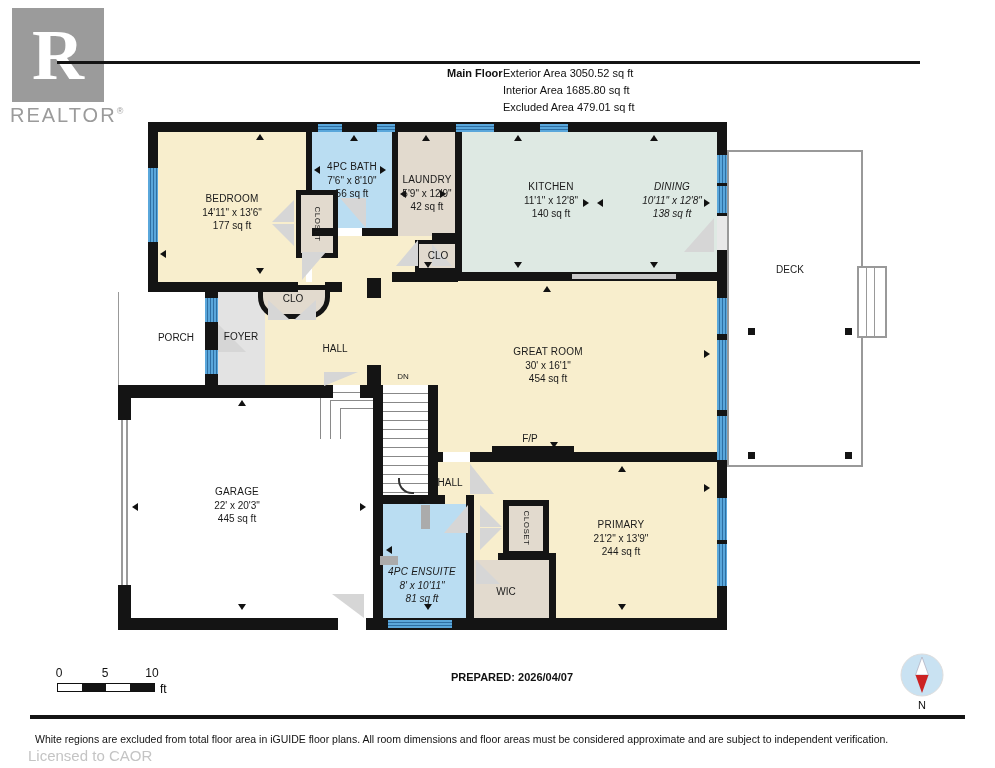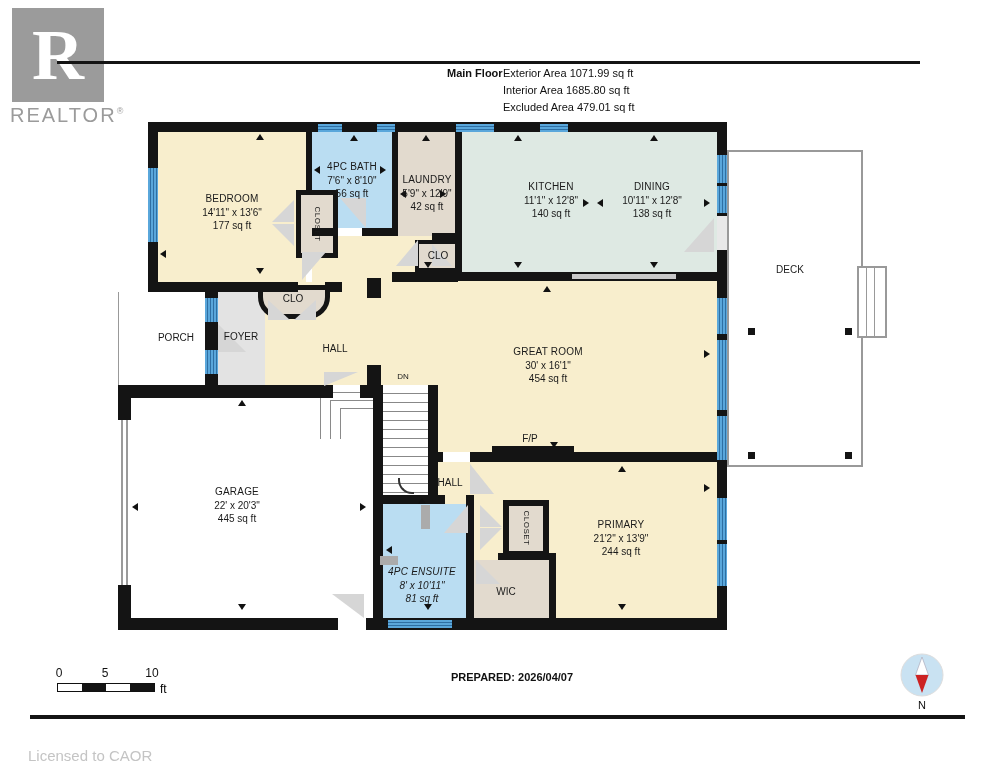--- a/index.html
+++ b/index.html
@@ -65,21 +65,21 @@
 <body>
 
 <div id="canvas">
 
   <div id="realtor-box">
     <span>R</span>
   </div>
   <div id="realtor-word"><span>REALTOR</span><sup>®</sup></div>
   <div class="hline" style="left:57px;top:61px;width:863px;height:3px;"></div>
   <div class="stat" style="left:447px;top:67px;font-weight:bold;">Main Floor</div>
-  <div class="stat" style="left:503px;top:67px;">Exterior Area 1071.99 sq ft</div>
+  <div class="stat" style="left:503px;top:67px;">Exterior Area 3050.52 sq ft</div>
   <div class="stat" style="left:503px;top:84px;">Interior Area 1685.80 sq ft</div>
   <div class="stat" style="left:503px;top:101px;">Excluded Area 479.01 sq ft</div>
 
   <div class="deck" style="left:727px;top:150px;width:132px;height:313px;"></div>
   <div class="deck" style="left:857px;top:266px;width:26px;height:68px;">
     <div class="abs" style="left:7px;top:0;width:1px;height:100%;background:#999;"></div>
     <div class="abs" style="left:15px;top:0;width:1px;height:100%;background:#999;"></div>
   </div>
   <div class="post" style="left:748px;top:328px;"></div>
   <div class="post" style="left:845px;top:328px;"></div>
@@ -231,21 +231,21 @@
   <div class="rlabel" style="left:427px;top:193px;">
     <div class="rname">LAUNDRY</div>
     <div>5'9" x 12'9"</div>
     <div>42 sq ft</div>
   </div>
   <div class="rlabel" style="left:551px;top:200px;">
     <div class="rname">KITCHEN</div>
     <div>11'1" x 12'8"</div>
     <div>140 sq ft</div>
   </div>
-  <div class="rlabel" style="left:652px;top:200px;">
+  <div class="rlabel" style="left:672px;top:200px;font-style:italic;">
     <div class="rname">DINING</div>
     <div>10'11" x 12'8"</div>
     <div>138 sq ft</div>
   </div>
   <div class="rlabel" style="left:548px;top:365px;">
     <div class="rname">GREAT ROOM</div>
     <div>30' x 16'1"</div>
     <div>454 sq ft</div>
   </div>
   <div class="rlabel" style="left:237px;top:505px;">
@@ -289,15 +289,16 @@
   <div id="prepared">PREPARED: 2026/04/07</div>
   <div id="compass">
     <svg width="46" height="46">
       <circle cx="23" cy="23" r="21" fill="#C9E2F2" stroke="#DDD" stroke-width="1"></circle>
       <polygon points="23,5 29.5,23 16.5,23" fill="#ffffff" stroke="#AAB" stroke-width="0.7"></polygon>
       <polygon points="16.5,23 29.5,23 23,41" fill="#CC2222"></polygon>
     </svg>
     <span class="n">N</span>
   </div>
   <div class="hline" style="left:30px;top:715px;width:935px;height:4px;"></div>
+  <div id="disclaimer">White regions are excluded from total floor area in iGUIDE floor plans. All room dimensions and floor areas must be considered approximate and are subject to independent verification.</div>
   <div id="license">Licensed to CAOR</div>
 
 </div>
 
 </body></html>

